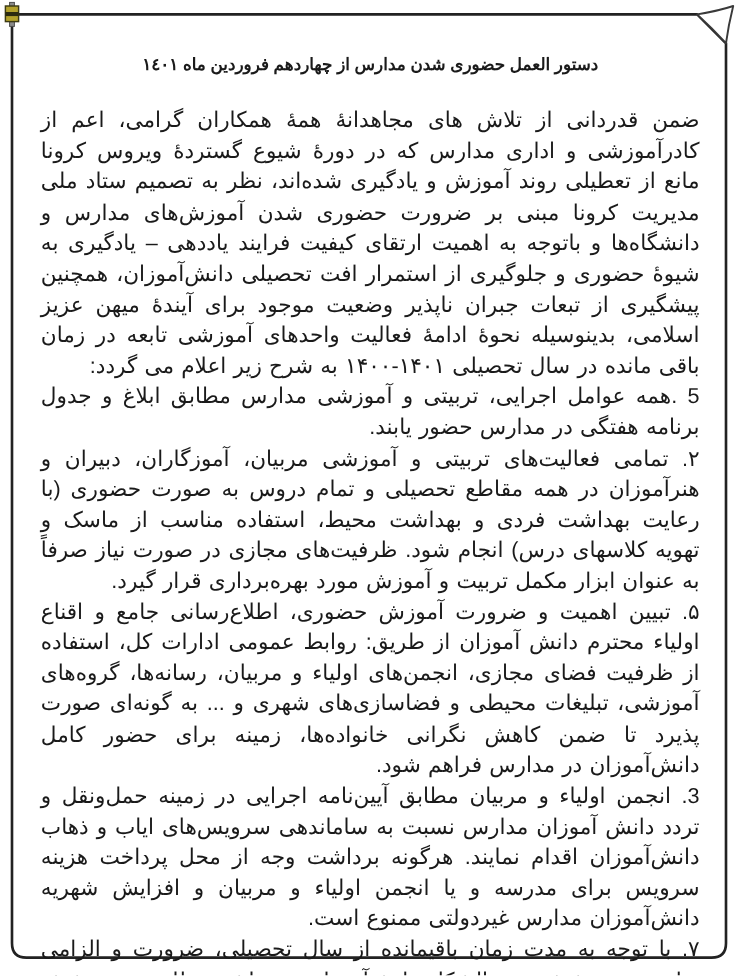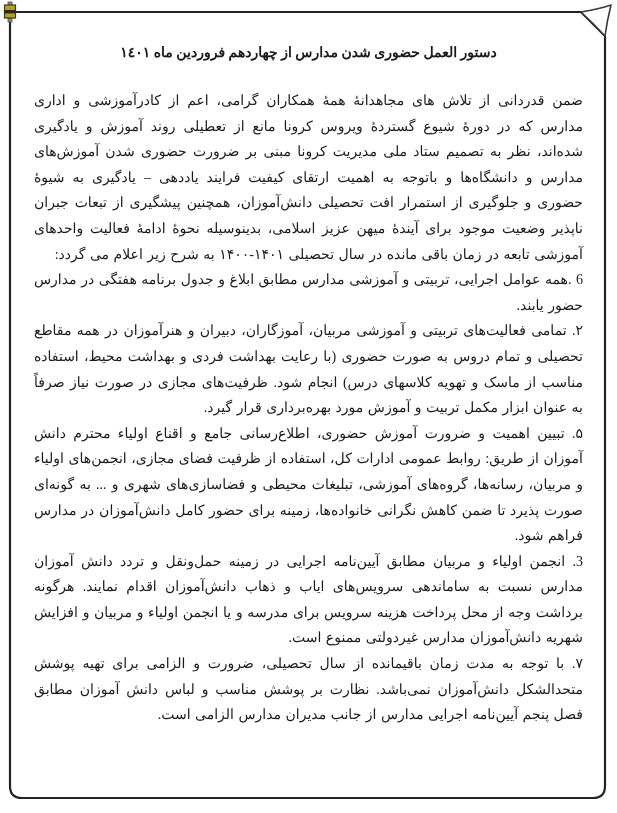--- a/index.html
+++ b/index.html
@@ -6,21 +6,21 @@
     margin: 0;
     padding: 0;
     background: #ffffff;
   }
   .sheet {
     position: relative;
     width: 617px;
     height: 813px;
     background: #ffffff;
     overflow: hidden;
-    font-family: Liberation Serif, serif;
+    font-family: Liberation Sans, sans-serif;
     color: #1a1a1a;
   }
   .frame-svg {
     position: absolute;
     inset: 0;
     width: 617px;
     height: 813px;
     pointer-events: none;
   }
   .content {
@@ -32,21 +32,21 @@
   }
   .doc-title {
     font-size: 14px;
     font-weight: bold;
     text-align: center;
     margin: 0 0 24px 0;
     line-height: 22px;
   }
   .para {
     margin: 0;
-    font-size: 14px;
+    font-size: 18px;
     line-height: 25.6px;
     text-align: justify;
     text-justify: inter-word;
     word-spacing: 1px;
   }
 </style>
 </head>
 <body>
 
 <div class="sheet">
@@ -63,20 +63,20 @@
       <rect x="4.5" y="5" width="11" height="13" fill="#b3a12c" stroke="#3c3a14" stroke-width="1.2"></rect>
       <rect x="4.5" y="10" width="11" height="3.4" fill="#2c2a10"></rect>
     </g>
   </svg>
 
   <div class="content">
     <h1 class="doc-title">دستور العمل حضوری شدن مدارس از چهاردهم فروردین ماه ١٤٠١</h1>
 
     <p class="para">ضمن قدردانی از تلاش های مجاهدانهٔ همهٔ همکاران گرامی، اعم از کادرآموزشی و اداری مدارس که در دورهٔ شیوع گستردهٔ ویروس کرونا مانع از تعطیلی روند آموزش و یادگیری شده‌اند، نظر به تصمیم ستاد ملی مدیریت کرونا مبنی بر ضرورت حضوری شدن آموزش‌های مدارس و دانشگاه‌ها و باتوجه به اهمیت ارتقای کیفیت فرایند یاددهی – یادگیری به شیوهٔ حضوری و جلوگیری از استمرار افت تحصیلی دانش‌آموزان، همچنین پیشگیری از تبعات جبران ناپذیر وضعیت موجود برای آیندهٔ میهن عزیز اسلامی، بدینوسیله نحوهٔ ادامهٔ فعالیت واحدهای آموزشی تابعه در زمان باقی مانده در سال تحصیلی ۱۴۰۱-۱۴۰۰ به شرح زیر اعلام می گردد:</p>
 
-    <p class="para">6 .همه عوامل اجرایی، تربیتی و آموزشی مدارس مطابق ابلاغ و جدول برنامه هفتگی در مدارس حضور یابند.</p>
+    <p class="para">5 .همه عوامل اجرایی، تربیتی و آموزشی مدارس مطابق ابلاغ و جدول برنامه هفتگی در مدارس حضور یابند.</p>
     <p class="para">۲. تمامی فعالیت‌های تربیتی و آموزشی مربیان، آموزگاران، دبیران و هنرآموزان در همه مقاطع تحصیلی و تمام دروس به صورت حضوری (با رعایت بهداشت فردی و بهداشت محیط، استفاده مناسب از ماسک و تهویه کلاسهای درس) انجام شود. ظرفیت‌های مجازی در صورت نیاز صرفاً به عنوان ابزار مکمل تربیت و آموزش مورد بهره‌برداری قرار گیرد.</p>
     <p class="para">۵. تبیین اهمیت و ضرورت آموزش حضوری، اطلاع‌رسانی جامع و اقناع اولیاء محترم دانش آموزان از طریق: روابط عمومی ادارات کل، استفاده از ظرفیت فضای مجازی، انجمن‌های اولیاء و مربیان، رسانه‌ها، گروه‌های آموزشی، تبلیغات محیطی و فضاسازی‌های شهری و ... به گونه‌ای صورت پذیرد تا ضمن کاهش نگرانی خانواده‌ها، زمینه برای حضور کامل دانش‌آموزان در مدارس فراهم شود.</p>
     <p class="para">3. انجمن اولیاء و مربیان مطابق آیین‌نامه اجرایی در زمینه حمل‌ونقل و تردد دانش آموزان مدارس نسبت به ساماندهی سرویس‌های ایاب و ذهاب دانش‌آموزان اقدام نمایند. هرگونه برداشت وجه از محل پرداخت هزینه سرویس برای مدرسه و یا انجمن اولیاء و مربیان و افزایش شهریه دانش‌آموزان مدارس غیردولتی ممنوع است.</p>
     <p class="para">۷. با توجه به مدت زمان باقیمانده از سال تحصیلی، ضرورت و الزامی برای تهیه پوشش متحدالشکل دانش‌آموزان نمی‌باشد. نظارت بر پوشش مناسب و لباس دانش آموزان مطابق فصل پنجم آیین‌نامه اجرایی مدارس از جانب مدیران مدارس الزامی است.</p>
   </div>
 
 </div>
 
 </body></html>

